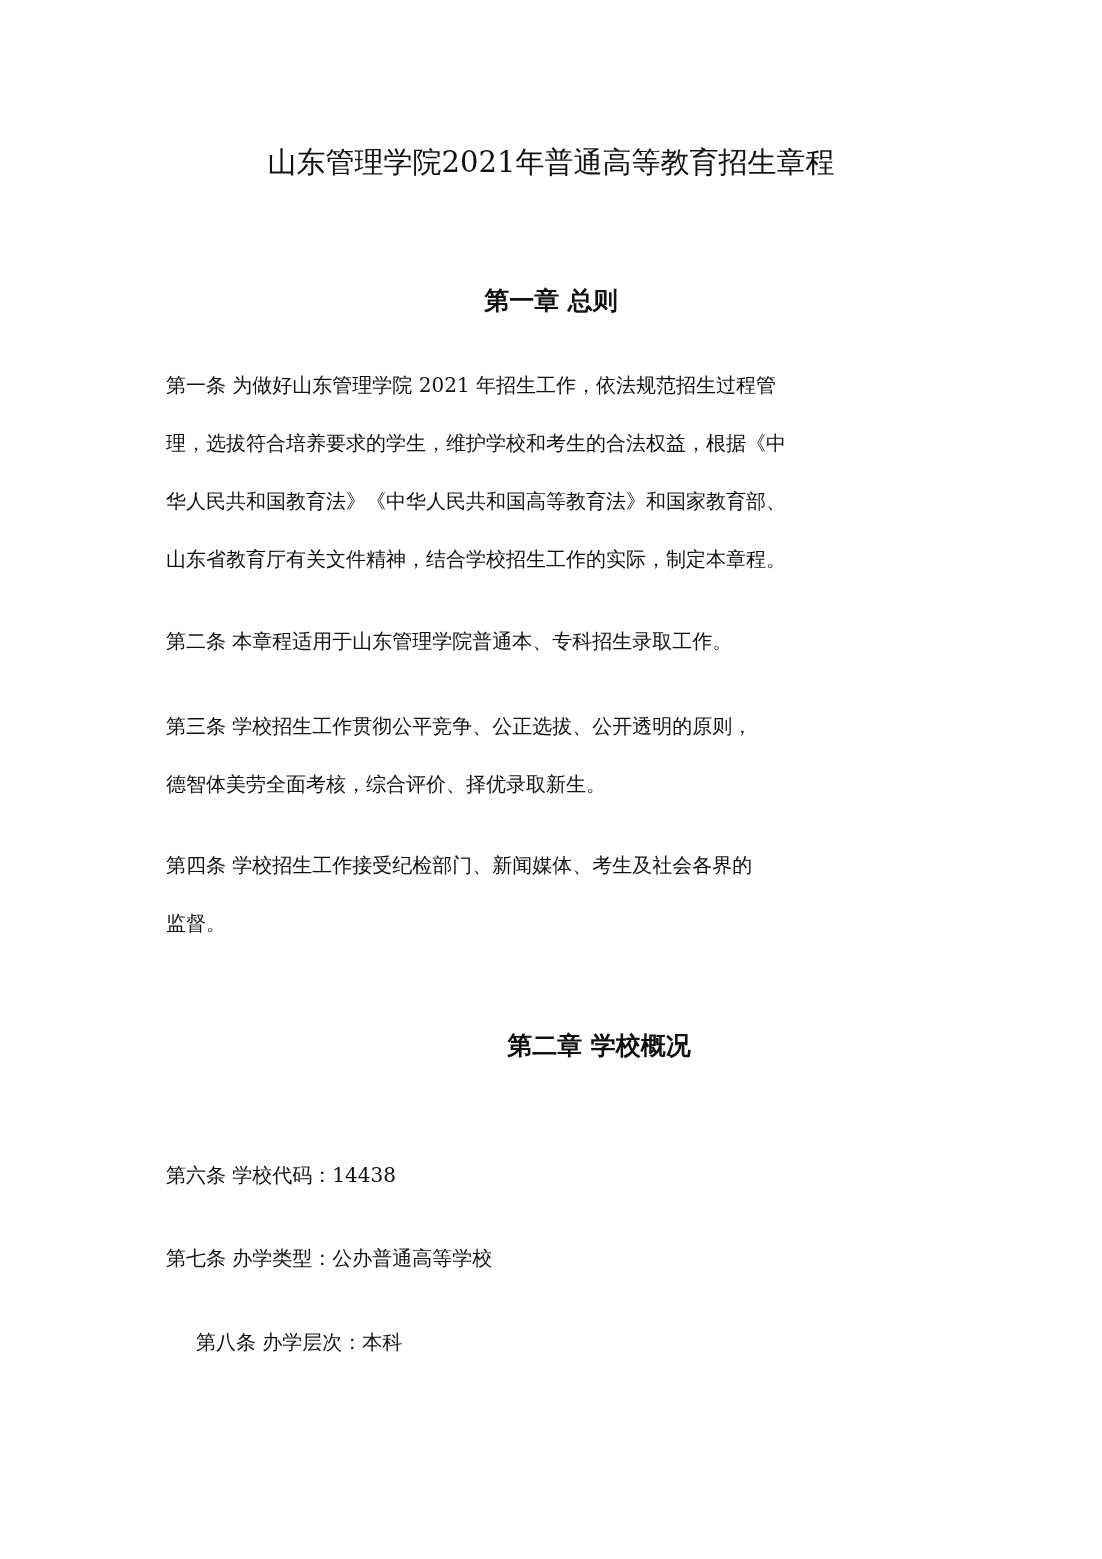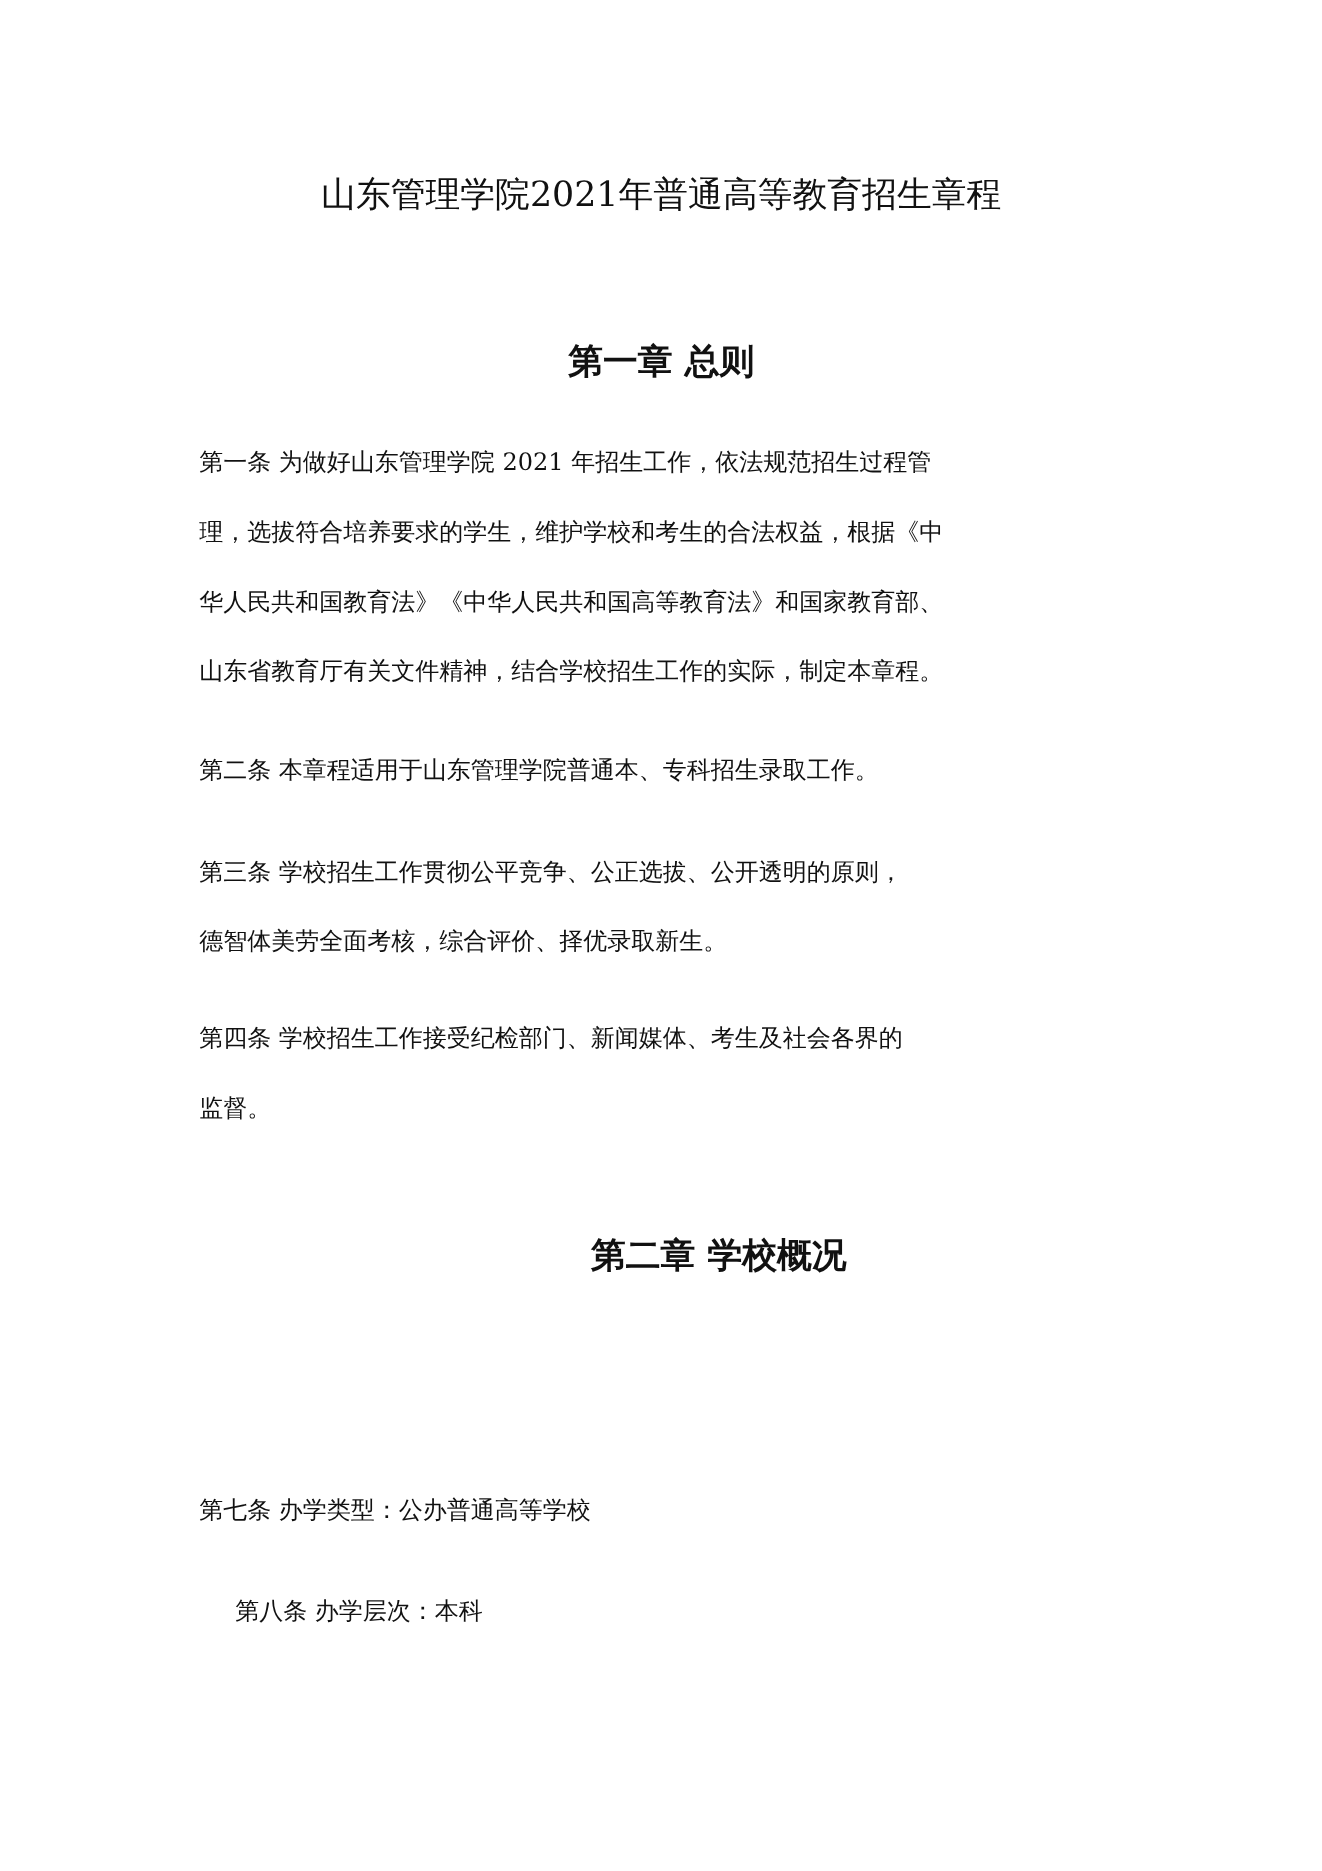--- a/index.html
+++ b/index.html
@@ -10,21 +10,21 @@
     }
     .page { position: absolute; left: 0; top: 0; width: 1102px; height: 1168px; }
     .title {
       position: absolute; left: 0; width: 1102px; top: 140px;
       text-align: center; font-size: 29px; line-height: 44px;
       font-family: "DejaVu Serif", "Liberation Serif", serif; font-weight: normal;
       letter-spacing: 0px;
     }
     .chapter {
       position: absolute; left: 0; width: 1102px;
-      text-align: center; font-size: 29px; line-height: 36px; font-weight: bold;
+      text-align: center; font-size: 25px; line-height: 36px; font-weight: bold;
       font-family: "DejaVu Sans", "Liberation Sans", sans-serif;
     }
     .para {
       position: absolute; left: 166px; width: 775px;
       font-size: 20px; line-height: 58px; margin: 0;
       text-align: justify;
     }
     .para .line { display: block; white-space: nowrap; }
   </style>
 </head>
@@ -53,20 +53,23 @@
   </p>
 
   <p class="para" style="top:836px;">
     <span class="line">第四条 学校招生工作接受纪检部门、新闻媒体、考生及社会各界的</span>
     <span class="line">监督。</span>
   </p>
 
   <div class="chapter" style="top:1028px;padding-left:48px;">第二章 学校概况</div>
 
 
+  <p class="para" style="top:1146px;">
+    <span class="line">第六条 学校代码：14438</span>
+  </p>
 
   <p class="para" style="top:1229px;">
     <span class="line">第七条 办学类型：公办普通高等学校</span>
   </p>
 
   <p class="para" style="top:1313px;margin-left:30px;">
     <span class="line">第八条 办学层次：本科</span>
   </p>
 
 </div>

